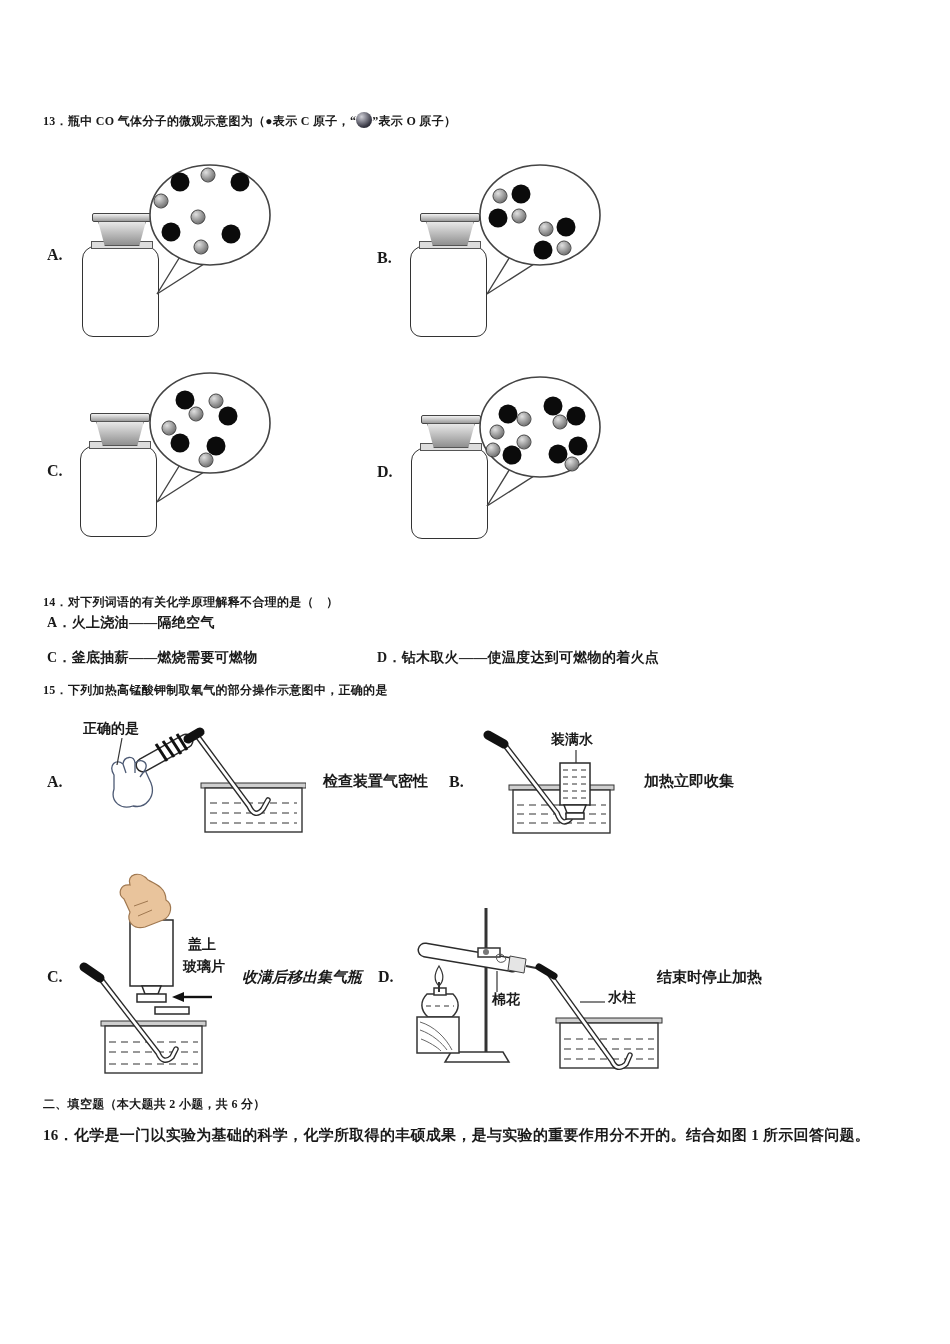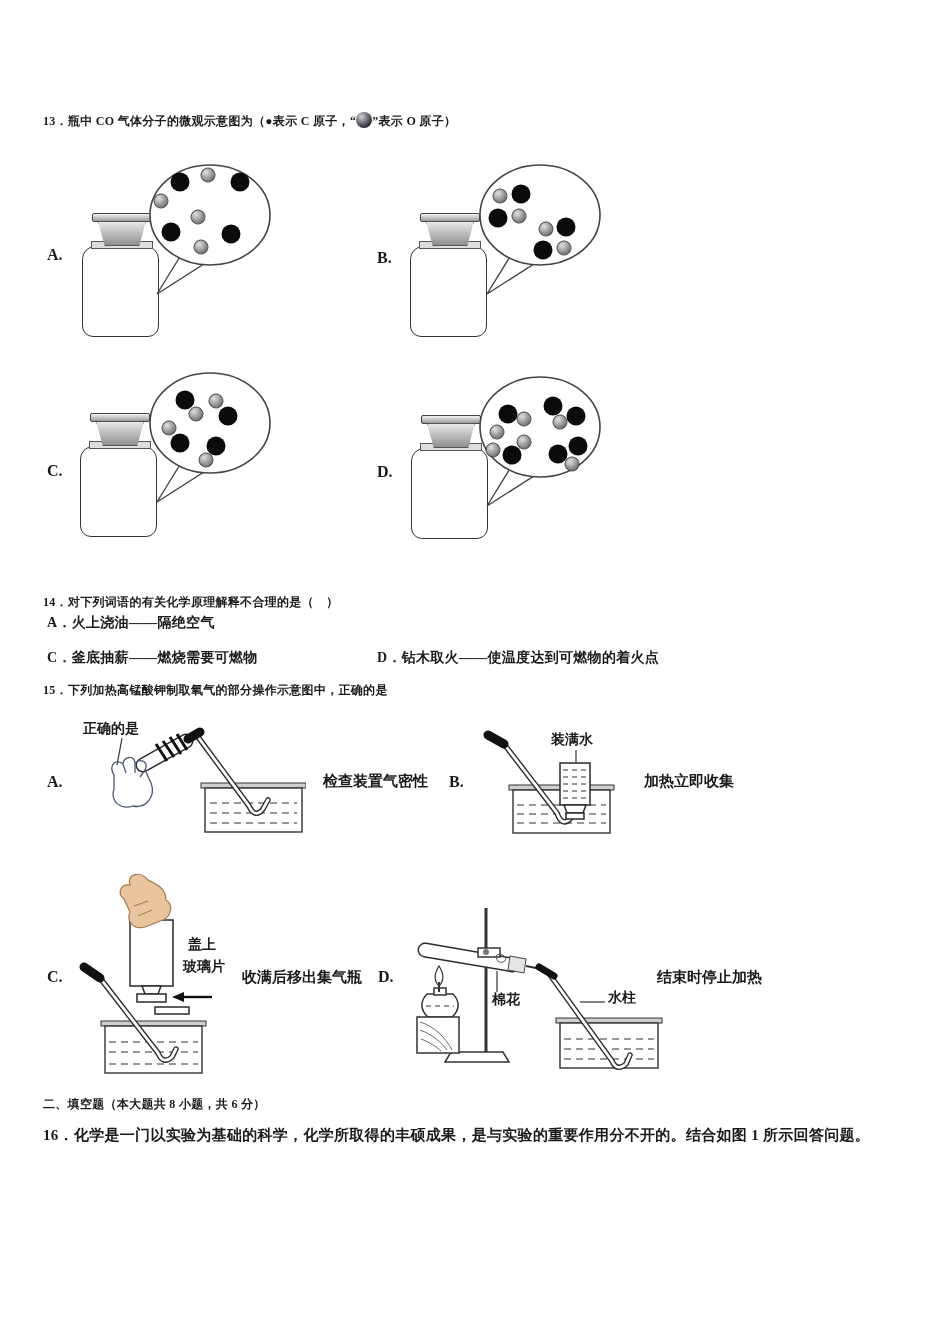--- a/index.html
+++ b/index.html
@@ -240,21 +240,21 @@
     <path class="jar" d="M82,118 L85,126 L98,126 L101,118 Z"></path>
     <rect class="jar" x="77" y="126" width="29" height="8"></rect>
     <rect class="jar" x="95" y="139" width="34" height="7"></rect>
     <line x1="152" y1="129" x2="122" y2="129" stroke="#111" stroke-width="2.4"></line>
     <polygon points="112,129 124,124 124,134" fill="#111"></polygon>
     <path d="M88,12 C80,2 66,6 70,17 C60,16 57,26 64,31 L70,44 C66,54 74,62 85,59 L103,52 C112,48 113,36 106,32 C106,20 96,16 88,12 Z" fill="#e9c49c" stroke="#a07850" stroke-width="1.2"></path>
     <path d="M78,48 L92,42 M74,38 L88,33" stroke="#a07850" stroke-width="1" fill="none"></path>
   </svg>
   <span class="abs diag-label" style="left:188px;top:936px;">盖上</span>
   <span class="abs diag-label" style="left:183px;top:958px;">玻璃片</span>
-  <span class="abs diag-caption" style="left:242px;top:968px;">收满后移出集气瓶</span>
+  <span class="abs diag-caption" style="left:242px;top:968px;font-style:italic;">收满后移出集气瓶</span>
 
   <span class="abs opt-letter" style="left:378px;top:968px;">D.</span>
   <svg class="abs" style="left:400px;top:878px;" width="275" height="200" viewBox="0 0 275 200">
     <line x1="86" y1="30" x2="86" y2="176" stroke="#333" stroke-width="3"></line>
     <path class="metal" d="M45,184 L109,184 L103,174 L51,174 Z"></path>
     <path class="metal" d="M27,116 C20,123 20,132 28,139 L52,139 C60,132 60,123 53,116 Z"></path>
     <rect class="metal" x="34" y="110" width="12" height="7"></rect>
     <line class="waterS" x1="26" y1="128" x2="54" y2="128"></line>
     <path d="M39,88 C34,96 34,103 39,108 C44,103 44,96 39,88 Z" fill="#fff" stroke="#333" stroke-width="1.2"></path>
     <line x1="39" y1="104" x2="39" y2="114" stroke="#333" stroke-width="2"></line>
@@ -275,16 +275,16 @@
     <polygon points="110,78 126,81 124,95 108,92" fill="#e5e5e5" stroke="#444" stroke-width="1"></polygon>
     <line x1="126" y1="88" x2="141" y2="91" stroke="#333" stroke-width="2"></line>
     <path d="M139,89 L154,98" stroke="#111" stroke-width="7" stroke-linecap="round"></path>
     <line class="thin" x1="97" y1="93" x2="97" y2="114"></line>
     <line class="thin" x1="180" y1="124" x2="205" y2="124"></line>
   </svg>
   <span class="abs diag-label" style="left:492px;top:991px;">棉花</span>
   <span class="abs diag-label" style="left:608px;top:989px;">水柱</span>
   <span class="abs diag-caption" style="left:657px;top:968px;">结束时停止加热</span>
 
-  <div class="abs stem" style="left:43px;top:1096px;">二、填空题（本大题共 8 小题，共 6 分）</div>
+  <div class="abs stem" style="left:43px;top:1096px;">二、填空题（本大题共 2 小题，共 6 分）</div>
   <div class="abs para" style="left:43px;top:1112px;width:872px;">16．化学是一门以实验为基础的科学，化学所取得的丰硕成果，是与实验的重要作用分不开的。结合如图 1 所示回答问题。</div>
 
 </div>
 
 </body></html>

